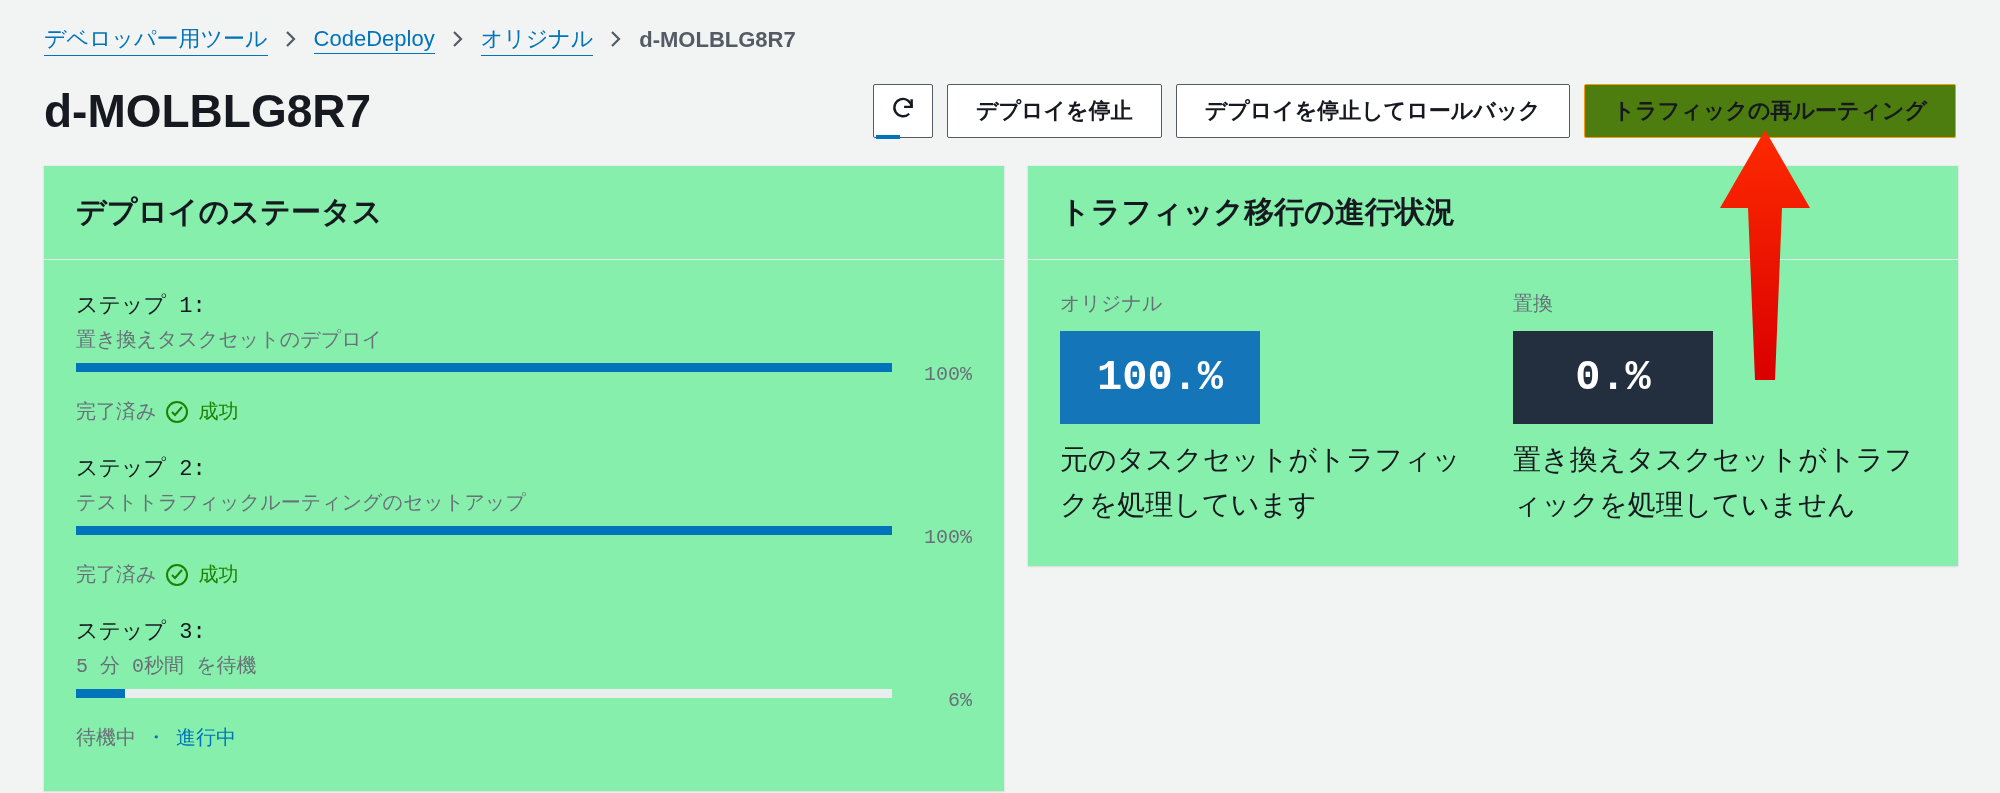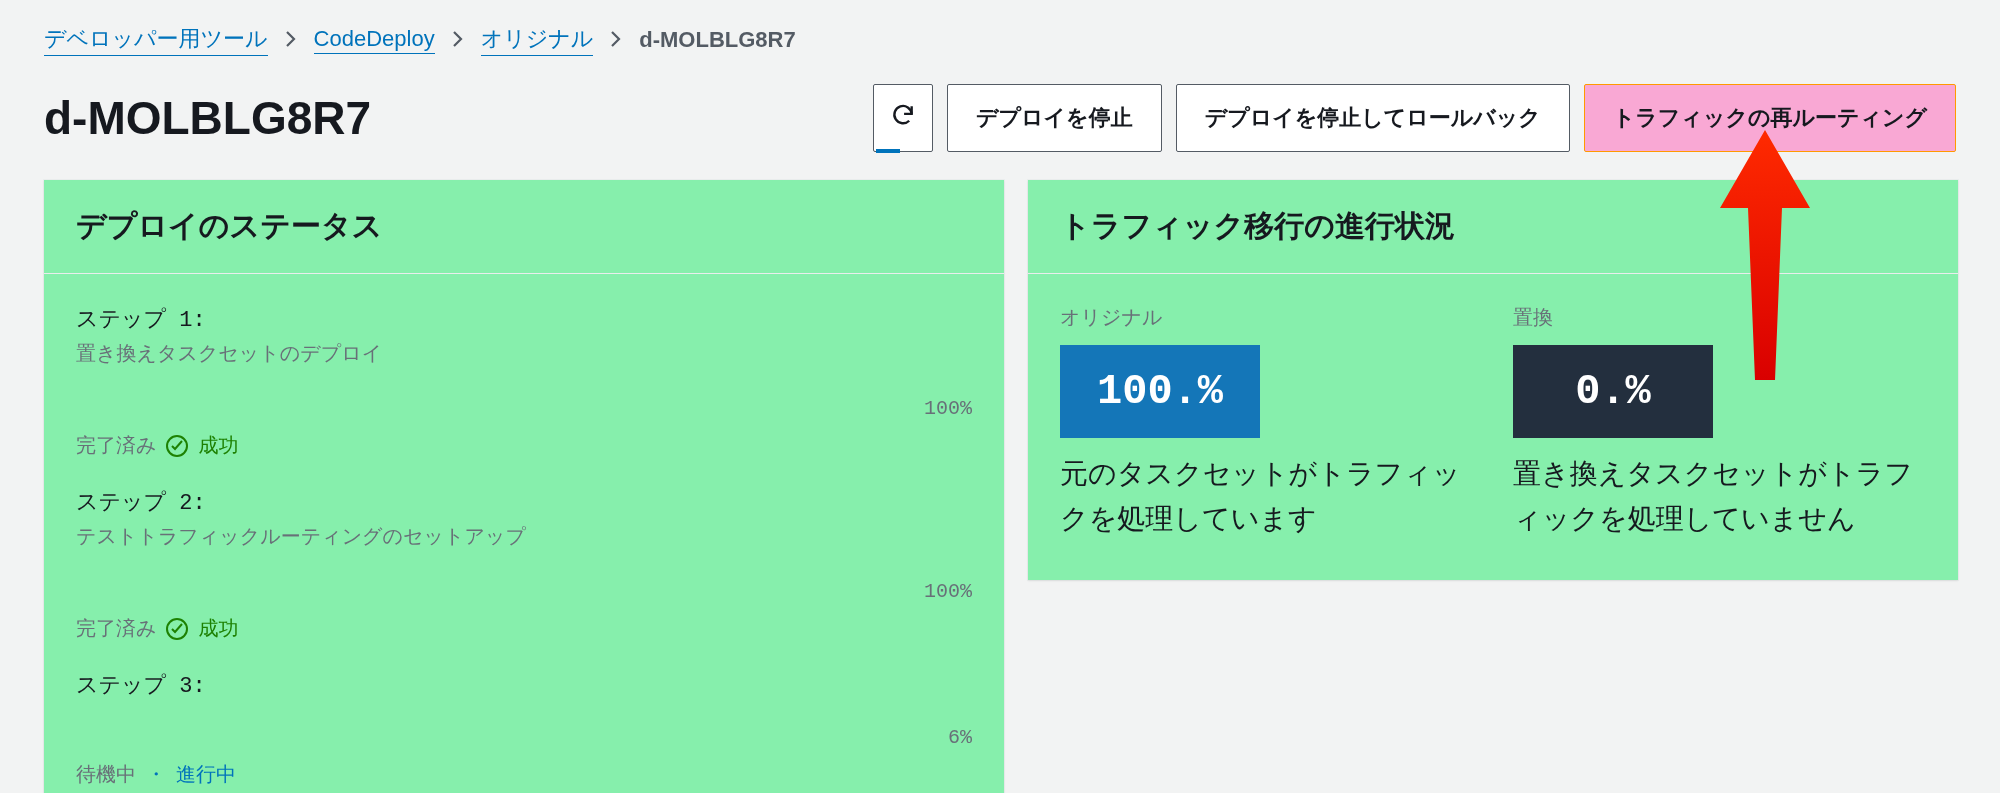--- a/index.html
+++ b/index.html
@@ -57,38 +57,38 @@
     background: #fff;
     padding: 10px 28px;
     font-size: 22px;
     font-weight: 700;
     color: #16191f;
     cursor: pointer;
     border-radius: 2px;
     display: flex;
     align-items: center;
     justify-content: center;
-    height: 68px;
+    height: 54px;
   }
   .btn.icon-only {
     padding: 0;
     width: 60px;
     position: relative;
   }
   .btn.icon-only::after {
     content: '';
     position: absolute;
     bottom: -2px;
     left: 2px;
     width: 24px;
     height: 4px;
     background: #0073bb;
   }
   .btn.primary {
-    background: #f9a8d4;
+    background: #4d7c0f;
     border: 1.5px solid #ff9900;
     color: #16191f;
   }
 
   
   .columns {
     display: flex;
     gap: 24px;
     padding: 0 44px;
     align-items: flex-start;
@@ -119,23 +119,22 @@
     color: #16191f;
     margin-bottom: 6px;
   }
   .step-desc {
     font-size: 20px;
     color: #687078;
     margin-bottom: 10px;
   }
   .progress-row {
     display: flex;
-    align-items: flex-end;
+    align-items: flex-start;
     gap: 20px;
-    flex-direction: column;
   }
   .progress-bar {
     flex: 1;
     height: 9px;
     background: #eaeded;
     position: relative;
   }
   .progress-fill {
     height: 100%;
     background: #0073bb;
@@ -289,20 +288,21 @@
             <svg viewBox="0 0 12 12">
                 <path d="M1 6l3 3 7-8" stroke="#1d8102" stroke-width="2" fill="none"></path>
               </svg>
           </span>
           <span class="success">成功</span>
         </div>
       </div>
 
       <div class="step">
         <div class="step-title">ステップ 3:</div>
+        <div class="step-desc">5 分 0秒間 を待機</div>
         <div class="progress-row">
           <div class="progress-bar">
             <div class="progress-fill" style="width:6%"></div>
           </div>
           <div class="progress-pct">6%</div>
         </div>
         <div class="status-line">
           <span class="done">待機中</span>
           <span class="sep">・</span>
           <span class="inprog">進行中</span>

